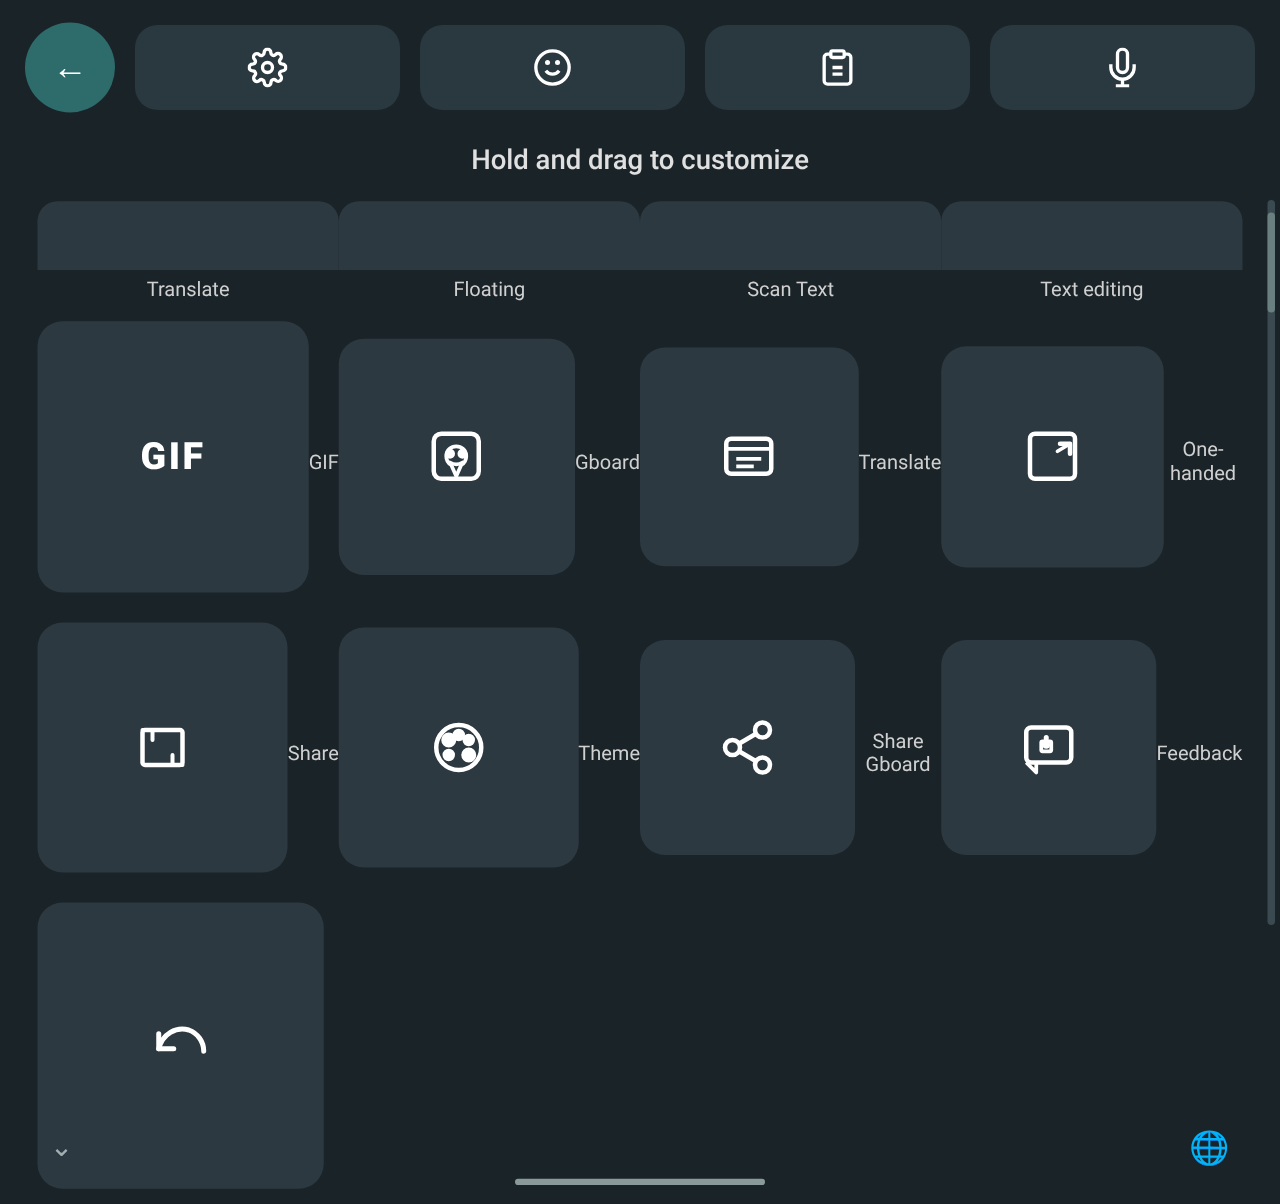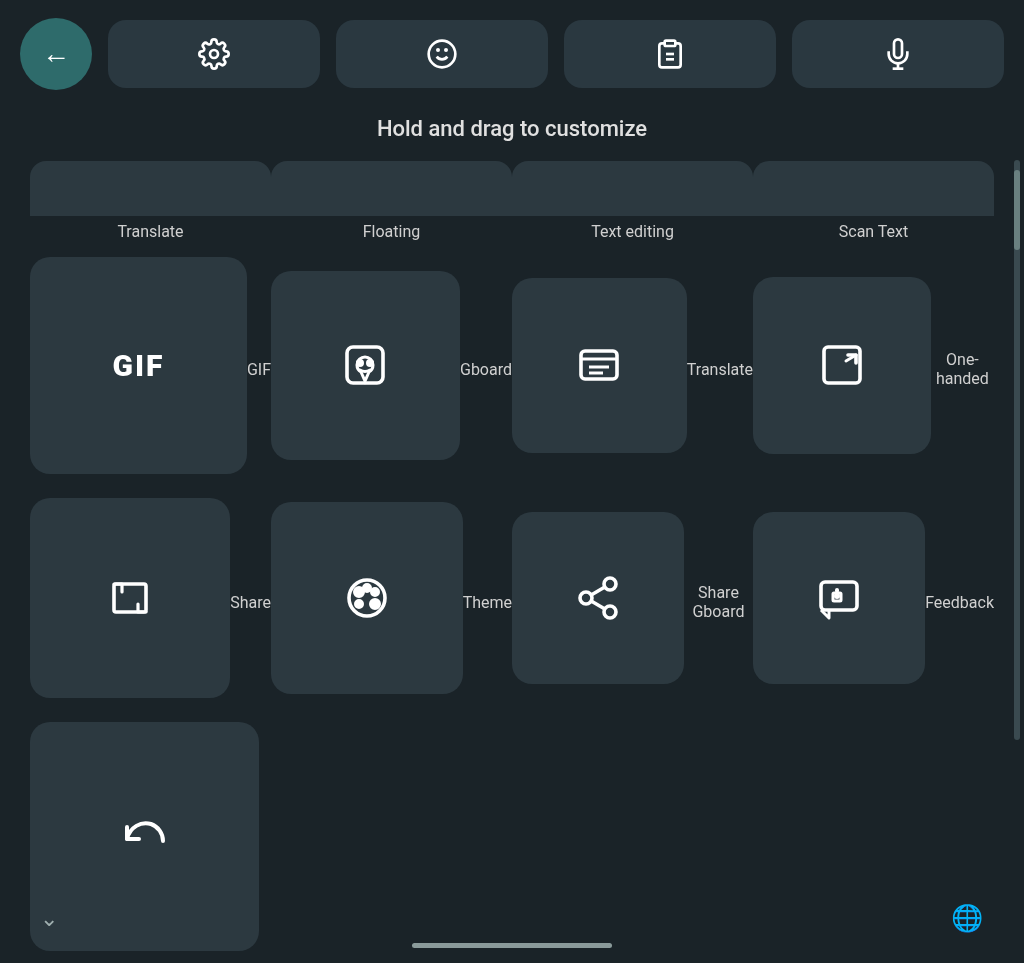--- a/index.html
+++ b/index.html
@@ -244,25 +244,25 @@
     <div class="top-row-item">
       <div class="top-row-box"></div>
       <span class="top-row-label">Translate</span>
     </div>
     <div class="top-row-item">
       <div class="top-row-box"></div>
       <span class="top-row-label">Floating</span>
     </div>
     <div class="top-row-item">
       <div class="top-row-box"></div>
-      <span class="top-row-label">Text editing</span>
+      <span class="top-row-label">Scan Text</span>
     </div>
     <div class="top-row-item">
       <div class="top-row-box"></div>
-      <span class="top-row-label">Scan Text</span>
+      <span class="top-row-label">Text editing</span>
     </div>
   </div>
 
   <div class="grid-row">
     <div class="grid-item">
       <div class="grid-item-box">
         <span class="gif-text">GIF</span>
       </div>
       <span class="grid-item-label">GIF</span>
     </div>

